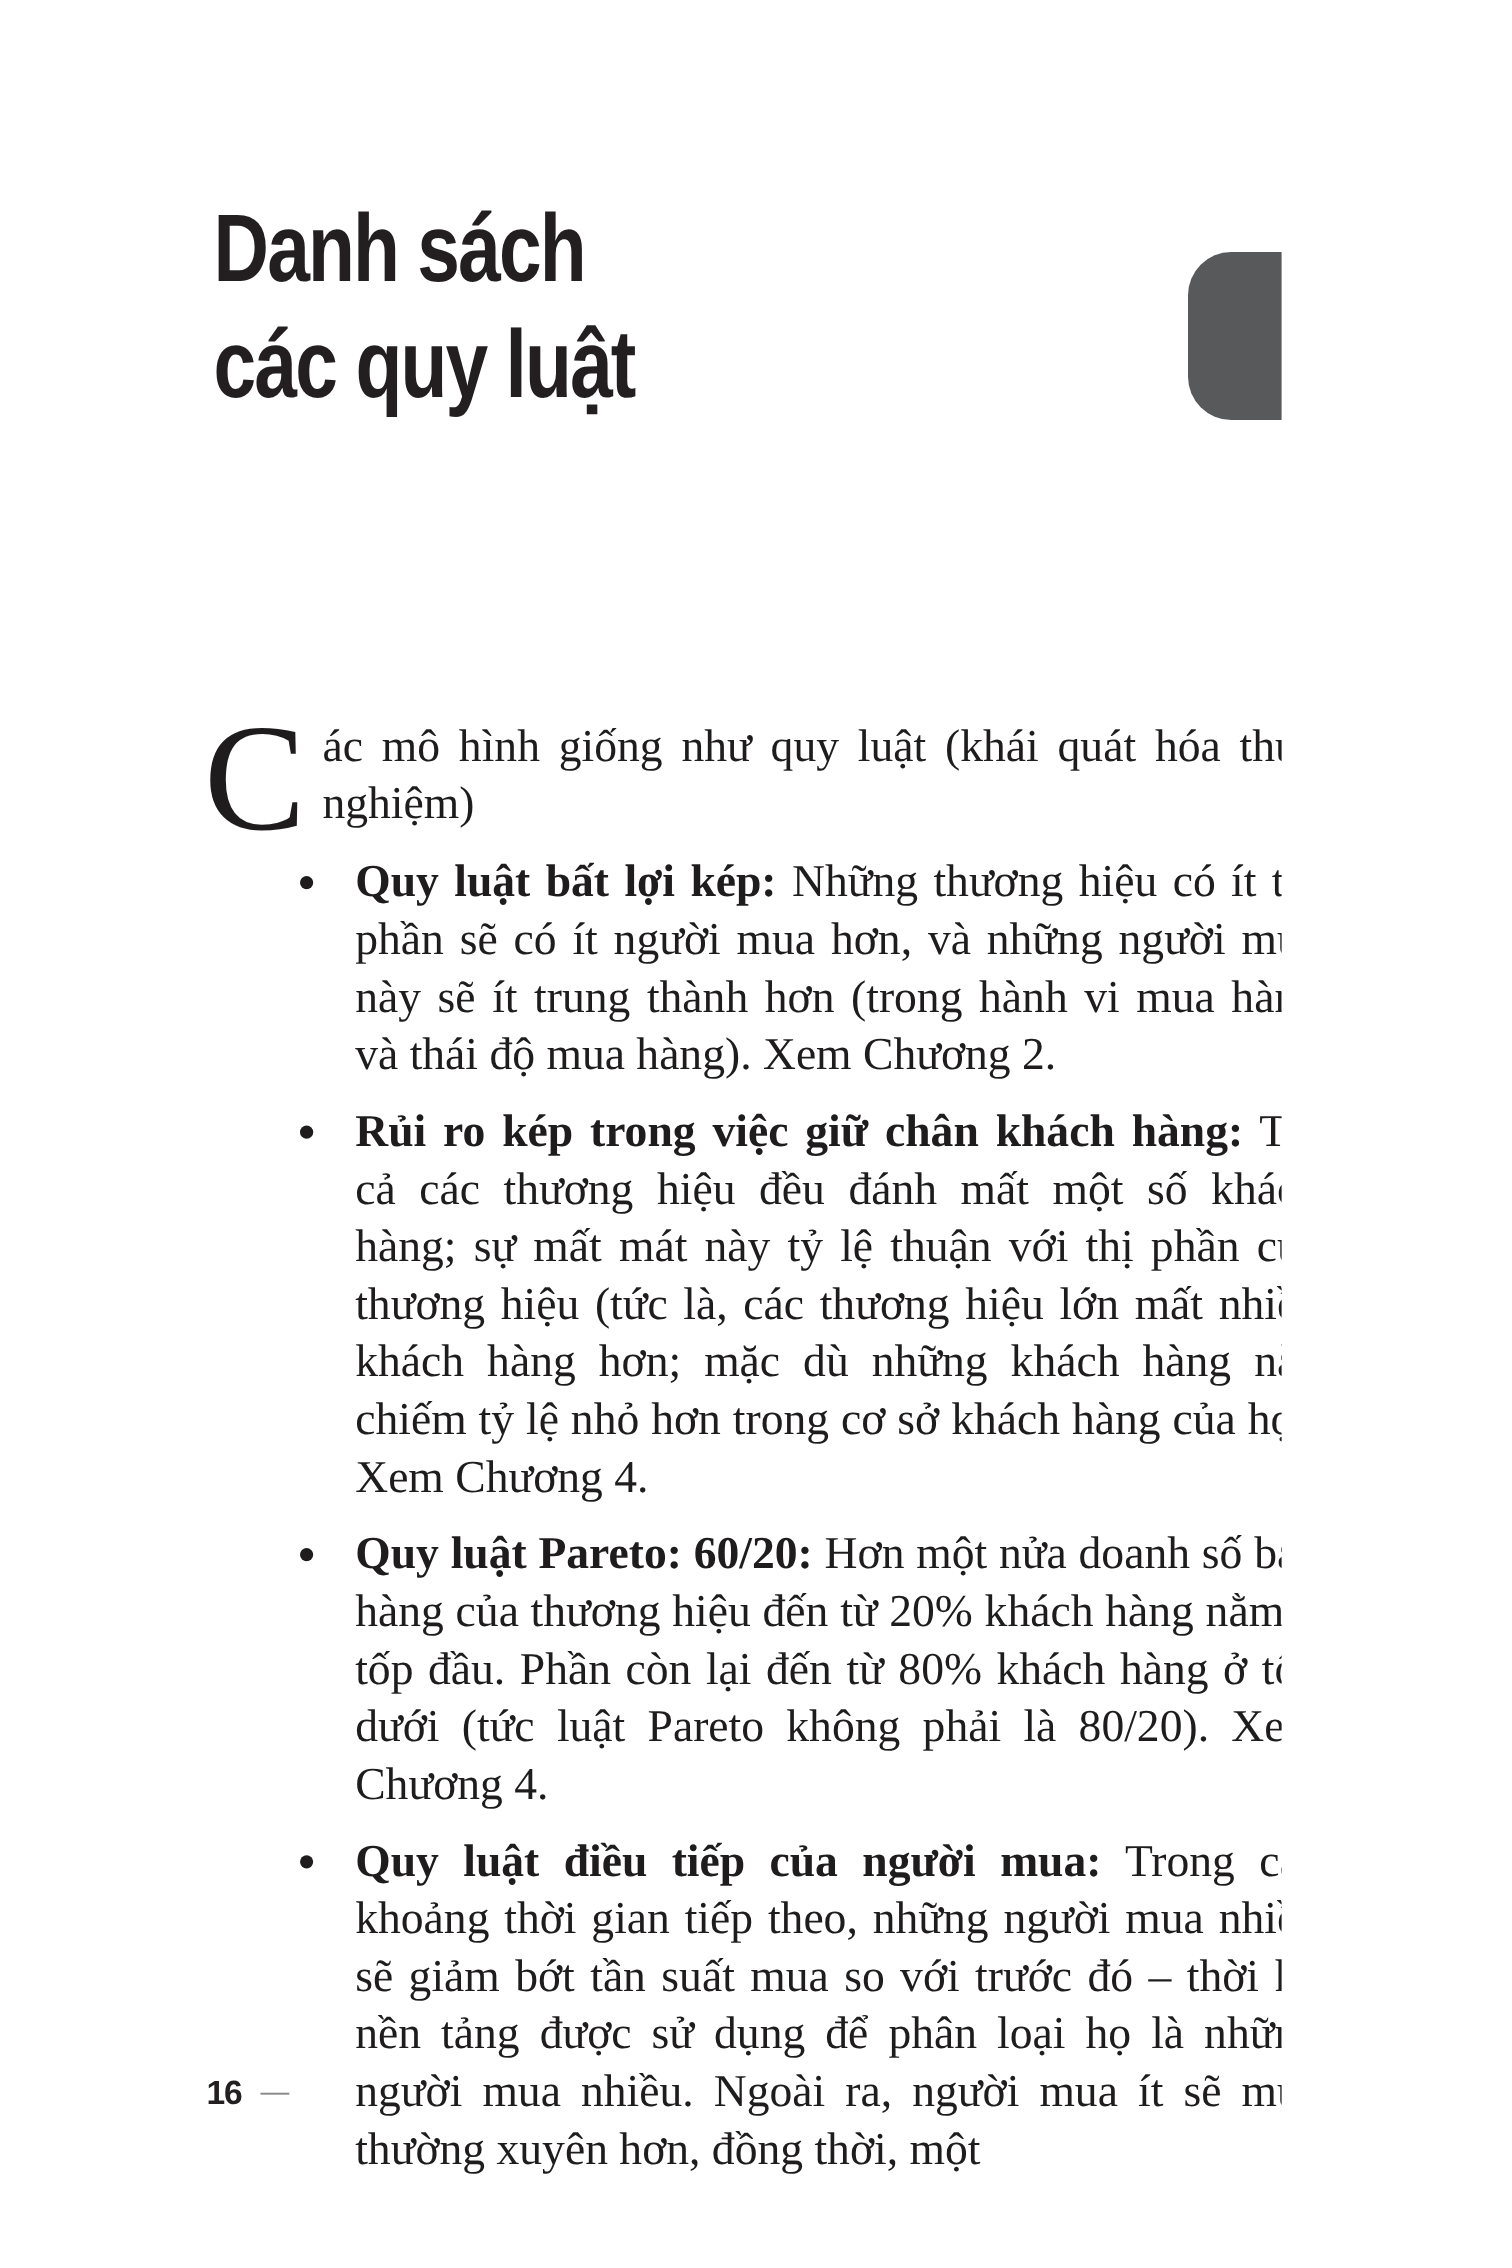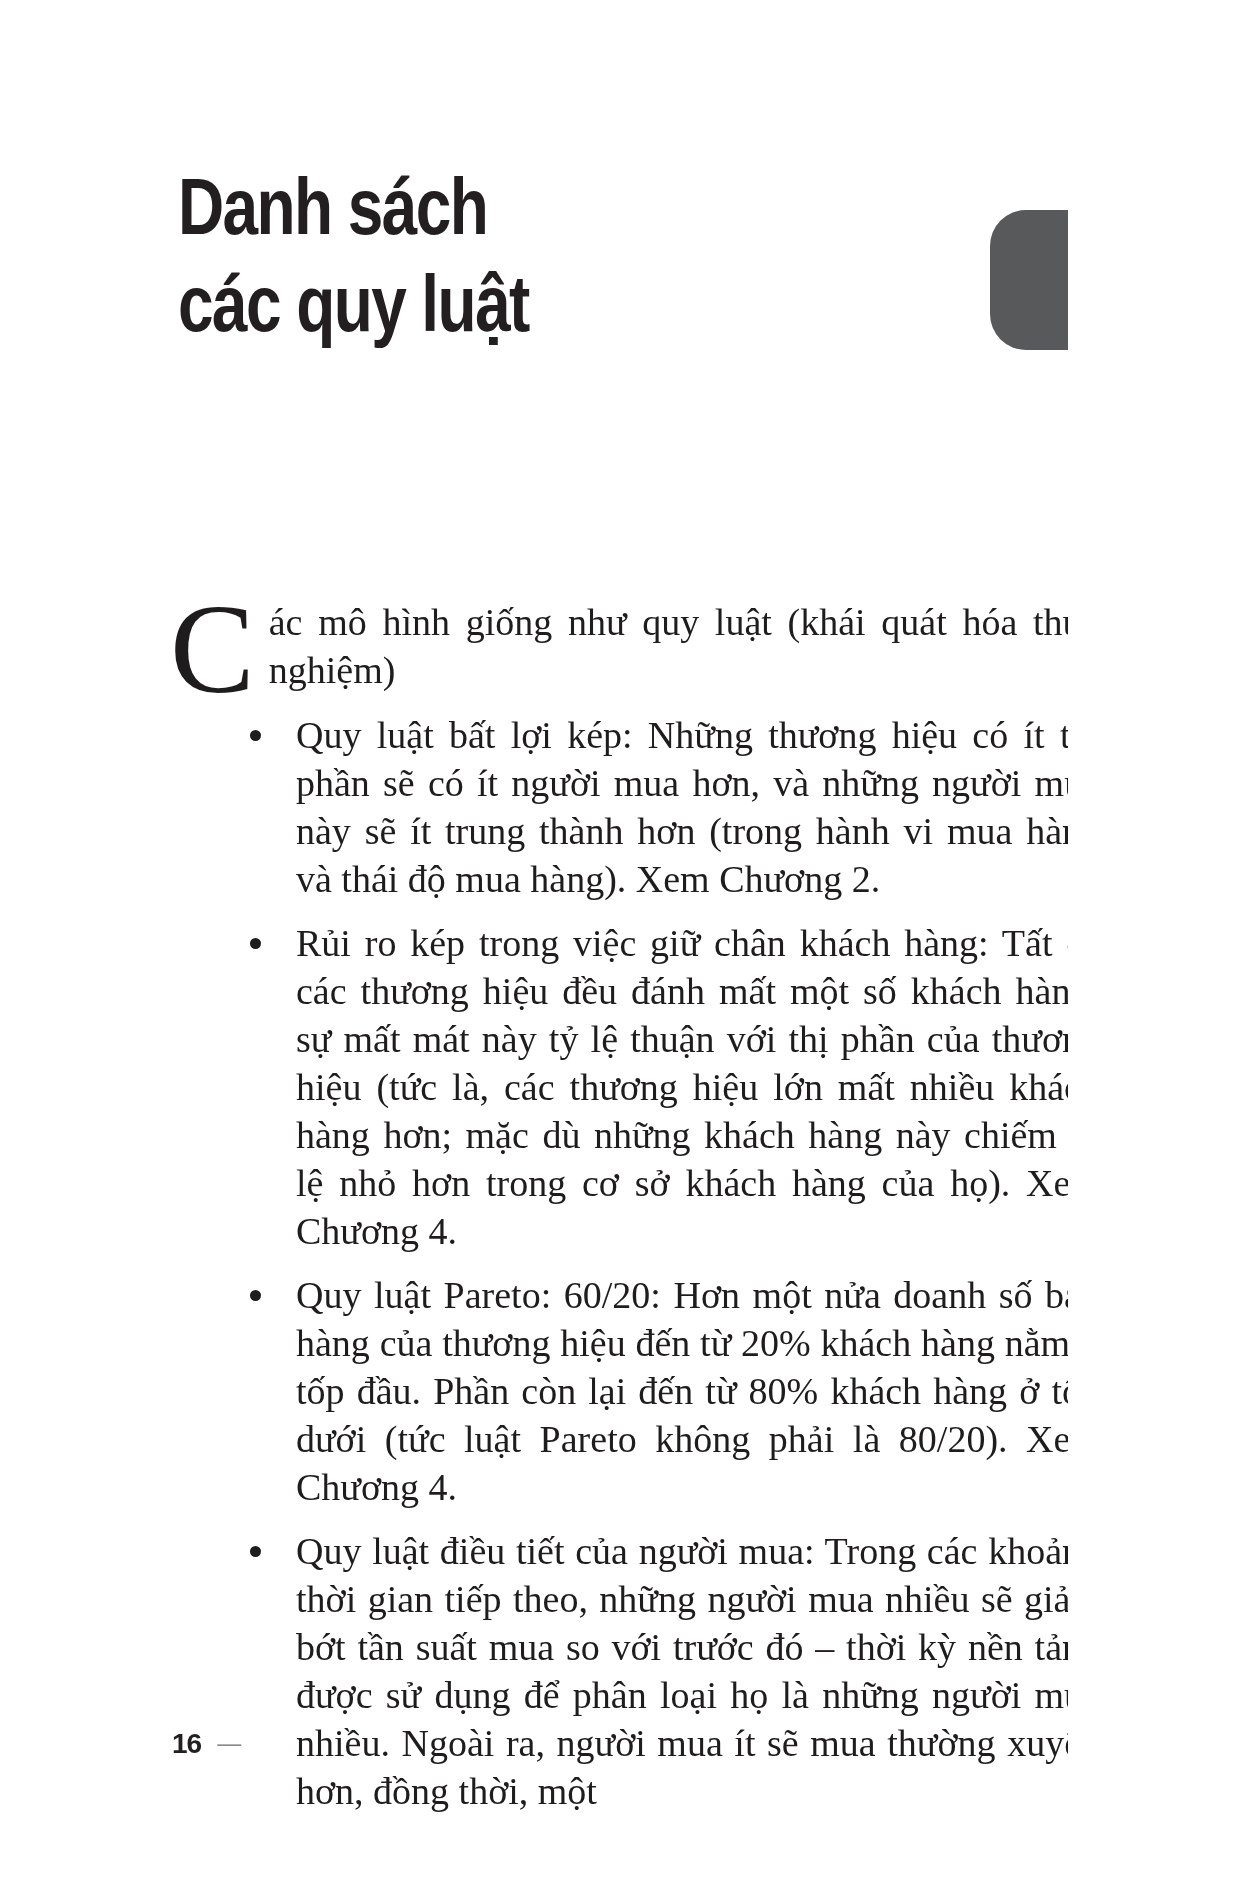--- a/index.html
+++ b/index.html
@@ -64,21 +64,21 @@
   }
   .bullet-dot {
     position: absolute;
     left: 80px;
     top: 19px;
     width: 11px;
     height: 11px;
     border-radius: 50%;
     background: #1e1c1d;
   }
-  .lead { font-weight: 400; }
+  .lead { font-weight: 700; }
   
   .footer {
     position: absolute;
     left: 172px;
     top: 1728px;
     font-family: "Liberation Sans", sans-serif;
     font-weight: 700;
     font-size: 28px;
     color: #231f20;
     letter-spacing: -1px;
@@ -122,21 +122,21 @@
         <span class="lead">Rủi ro kép trong việc giữ chân khách hàng:</span><span> Tất cả các thương hiệu đều đánh mất một số khách hàng; sự mất mát này tỷ lệ thuận với thị phần của thương hiệu (tức là, các thương hiệu lớn mất nhiều khách hàng hơn; mặc dù những khách hàng này chiếm tỷ lệ nhỏ hơn trong cơ sở khách hàng của họ). Xem Chương 4.</span>
       </div>
 
       <div class="bullet-item">
         <span class="bullet-dot"></span>
         <span class="lead">Quy luật Pareto: 60/20:</span><span> Hơn một nửa doanh số bán hàng của thương hiệu đến từ 20% khách hàng nằm ở tốp đầu. Phần còn lại đến từ 80% khách hàng ở tốp dưới (tức luật Pareto không phải là 80/20). Xem Chương 4.</span>
       </div>
 
       <div class="bullet-item">
         <span class="bullet-dot"></span>
-        <span class="lead">Quy luật điều tiết của người mua:</span><span> Trong các khoảng thời gian tiếp theo, những người mua nhiều sẽ giảm bớt tần suất mua so với trước đó – thời kỳ nền tảng được sử dụng để phân loại họ là những người mua nhiều. Ngoài ra, người mua ít sẽ mua thường xuyên hơn, đồng thời, một</span>
+        <span class="lead">Quy luật điều tiếp của người mua:</span><span> Trong các khoảng thời gian tiếp theo, những người mua nhiều sẽ giảm bớt tần suất mua so với trước đó – thời kỳ nền tảng được sử dụng để phân loại họ là những người mua nhiều. Ngoài ra, người mua ít sẽ mua thường xuyên hơn, đồng thời, một</span>
       </div>
 
     </div>
   </div>
 
   <div class="footer">
     <span>16</span><span class="dash">—</span>
   </div>
 
 </div>

